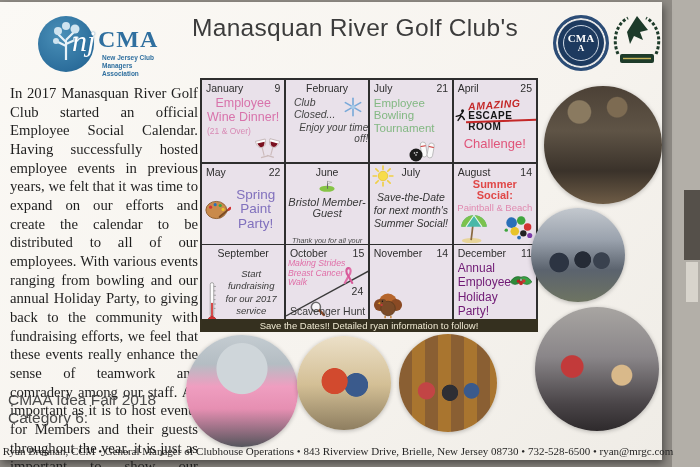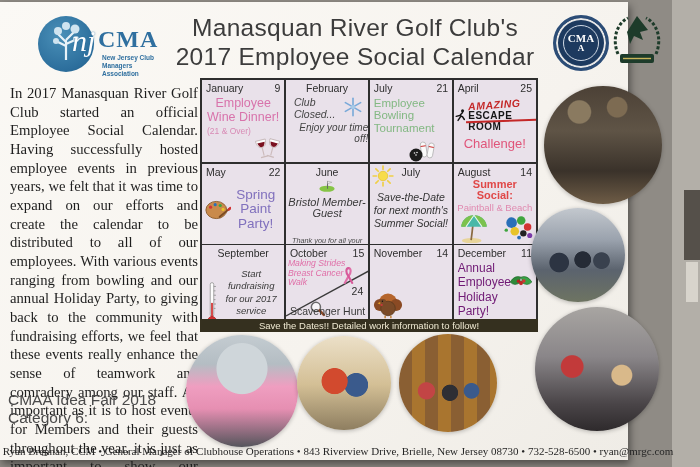--- a/index.html
+++ b/index.html
@@ -2,21 +2,21 @@
 <html><head>
 <meta charset="utf-8">
 <style>
   html,body{margin:0;padding:0;width:700px;height:467px;overflow:hidden;
     background:#8f8b85;font-family:"Liberation Sans",sans-serif;}
   .wall{position:absolute;right:0;top:0;width:28px;height:467px;background:#b3afa8;}
   .wall .smudge1{position:absolute;right:0;top:190px;width:16px;height:70px;background:#55504a;}
   .wall .smudge2{position:absolute;right:2px;top:262px;width:12px;height:40px;background:#d8d4cc;}
   .poster{position:absolute;left:0;top:2px;width:628px;height:458px;
     background:linear-gradient(135deg,#fbf9f5 0%,#f6f3ee 60%,#efece6 100%);
-    box-shadow:2px 4px 8px rgba(0,0,0,.45);}
+    box-shadow:2px 4px 8px rgba(0,0,0,.45);padding-left:34px;}
 
   
   .title{position:absolute;left:162px;top:12px;width:386px;text-align:center;
     color:#3c3c3c;font-size:24.5px;line-height:1.18;letter-spacing:.3px;}
   .njcma{position:absolute;left:38px;top:12px;width:130px;height:64px;}
   .nj-circle{position:absolute;left:0;top:2px;width:56px;height:56px;border-radius:50%;
     background:radial-gradient(circle at 40% 35%,#4a90b8,#2c6e9c 70%,#1f587f);}
   .nj-script{position:absolute;left:34px;top:10px;font-family:"Liberation Serif",serif;
     font-style:italic;font-size:30px;color:#fff;text-shadow:0 0 2px #2c6e9c;}
   .nj-acro{position:absolute;left:60px;top:12px;font-family:"Liberation Serif",serif;
@@ -151,21 +151,20 @@
         <circle cx="38" cy="23" r="3" fill="#cfe4f0"></circle>
       </svg>
     </div>
     <span class="nj-script">nj</span>
     <span class="nj-acro">CMA</span>
     <div class="nj-sub">New Jersey Club Managers Association</div>
   </div>
 
   <div class="title">
     <div>Manasquan River Golf Club's</div>
-    <div>2017 Employee Social Calendar</div>
   </div>
 
   <div class="cmaa">
     <div class="in">
       <span>CMA</span>
       <span class="l2">A</span>
     </div>
   </div>
 
   <div class="eagle">
@@ -432,21 +431,21 @@
           <path d="M22 8 Q18 1.5 12 3.5 Q14 6.5 12 8 Q18 12.5 22 8 Z" fill="#3aa346" stroke="#1f6a2a" stroke-width=".6"></path>
           <circle cx="12" cy="9" r="1.9" fill="#c22525"></circle>
             <circle cx="14.6" cy="7" r="1.6" fill="#d23333"></circle>
             <circle cx="9.6" cy="7.2" r="1.5" fill="#b52020"></circle>
         </svg>
       </div>
     </div>
 
   </div>
 
-  <div class="banner">Save the Dates!! Detailed work information to follow!</div>
+  <div class="banner">Save the Dates!! Detailed ryan information to follow!</div>
 
   <div class="ideafair">
     <div>CMAA Idea Fair 2018</div>
     <div>Category 6:</div>
   </div>
 
   <div class="photo ph-wine"></div>
   <div class="photo ph-paint"></div>
   <div class="photo ph-booth"></div>
   <div class="photo ph-pinkwalk"></div>

